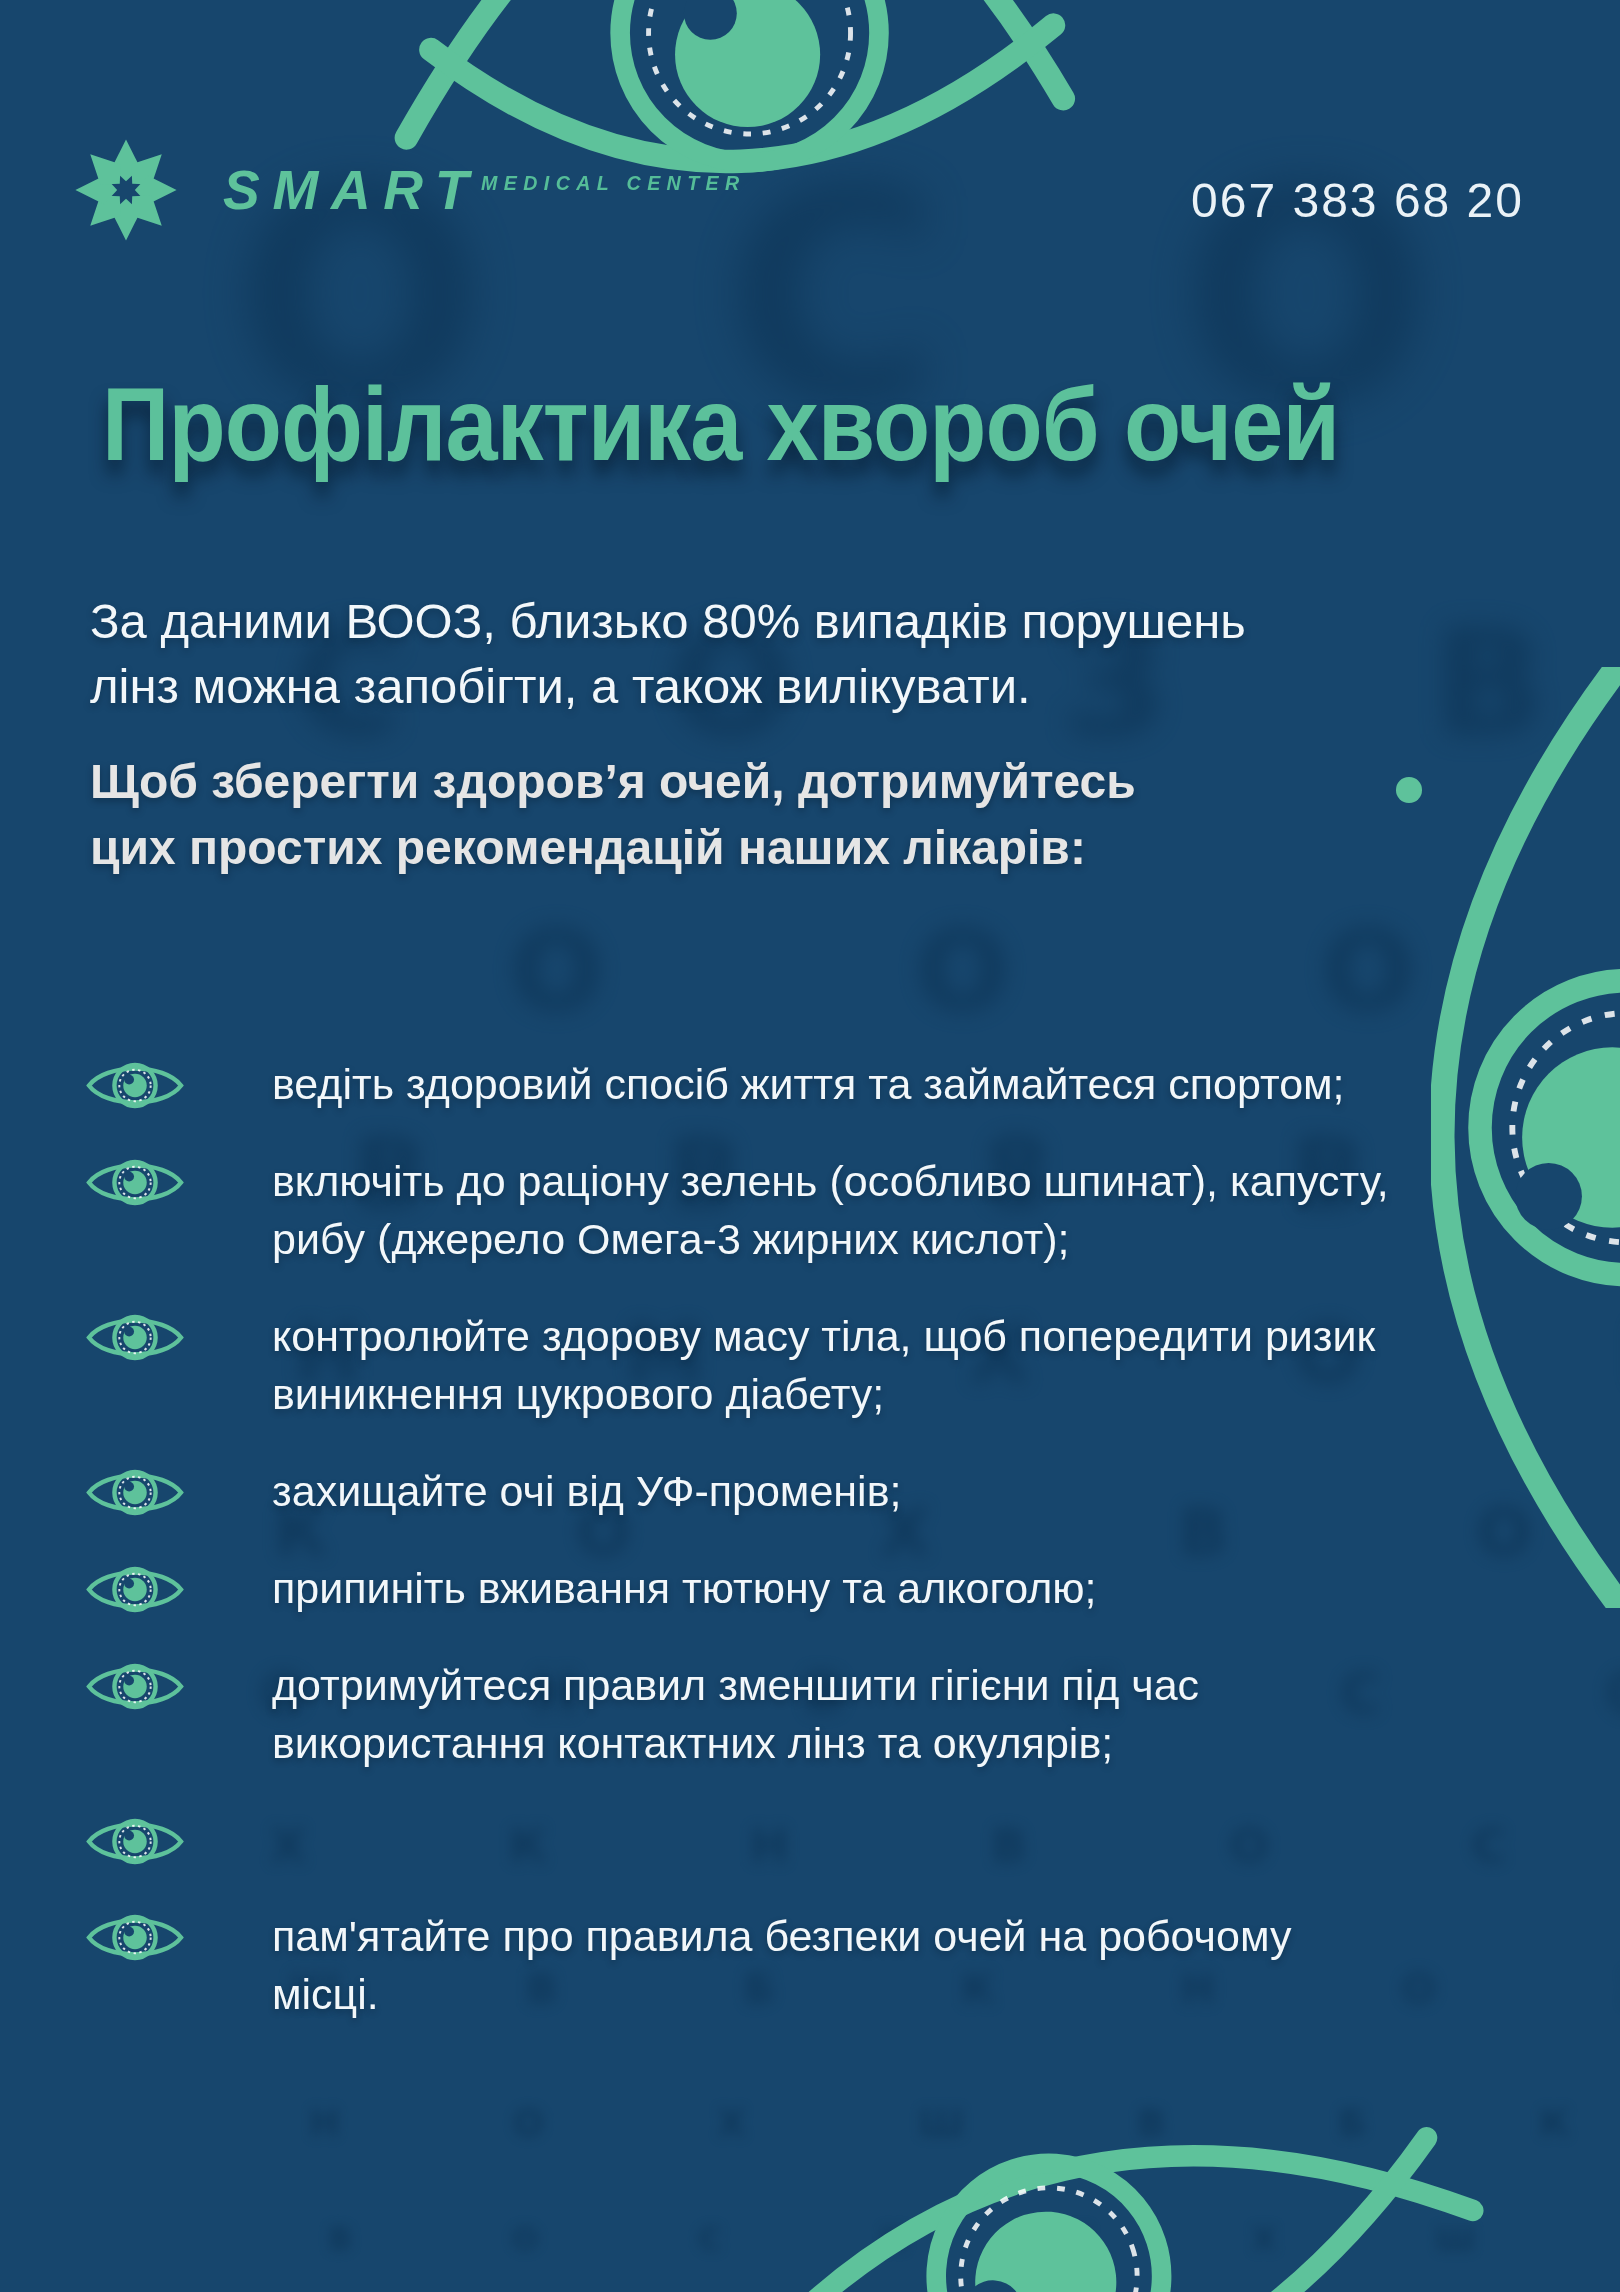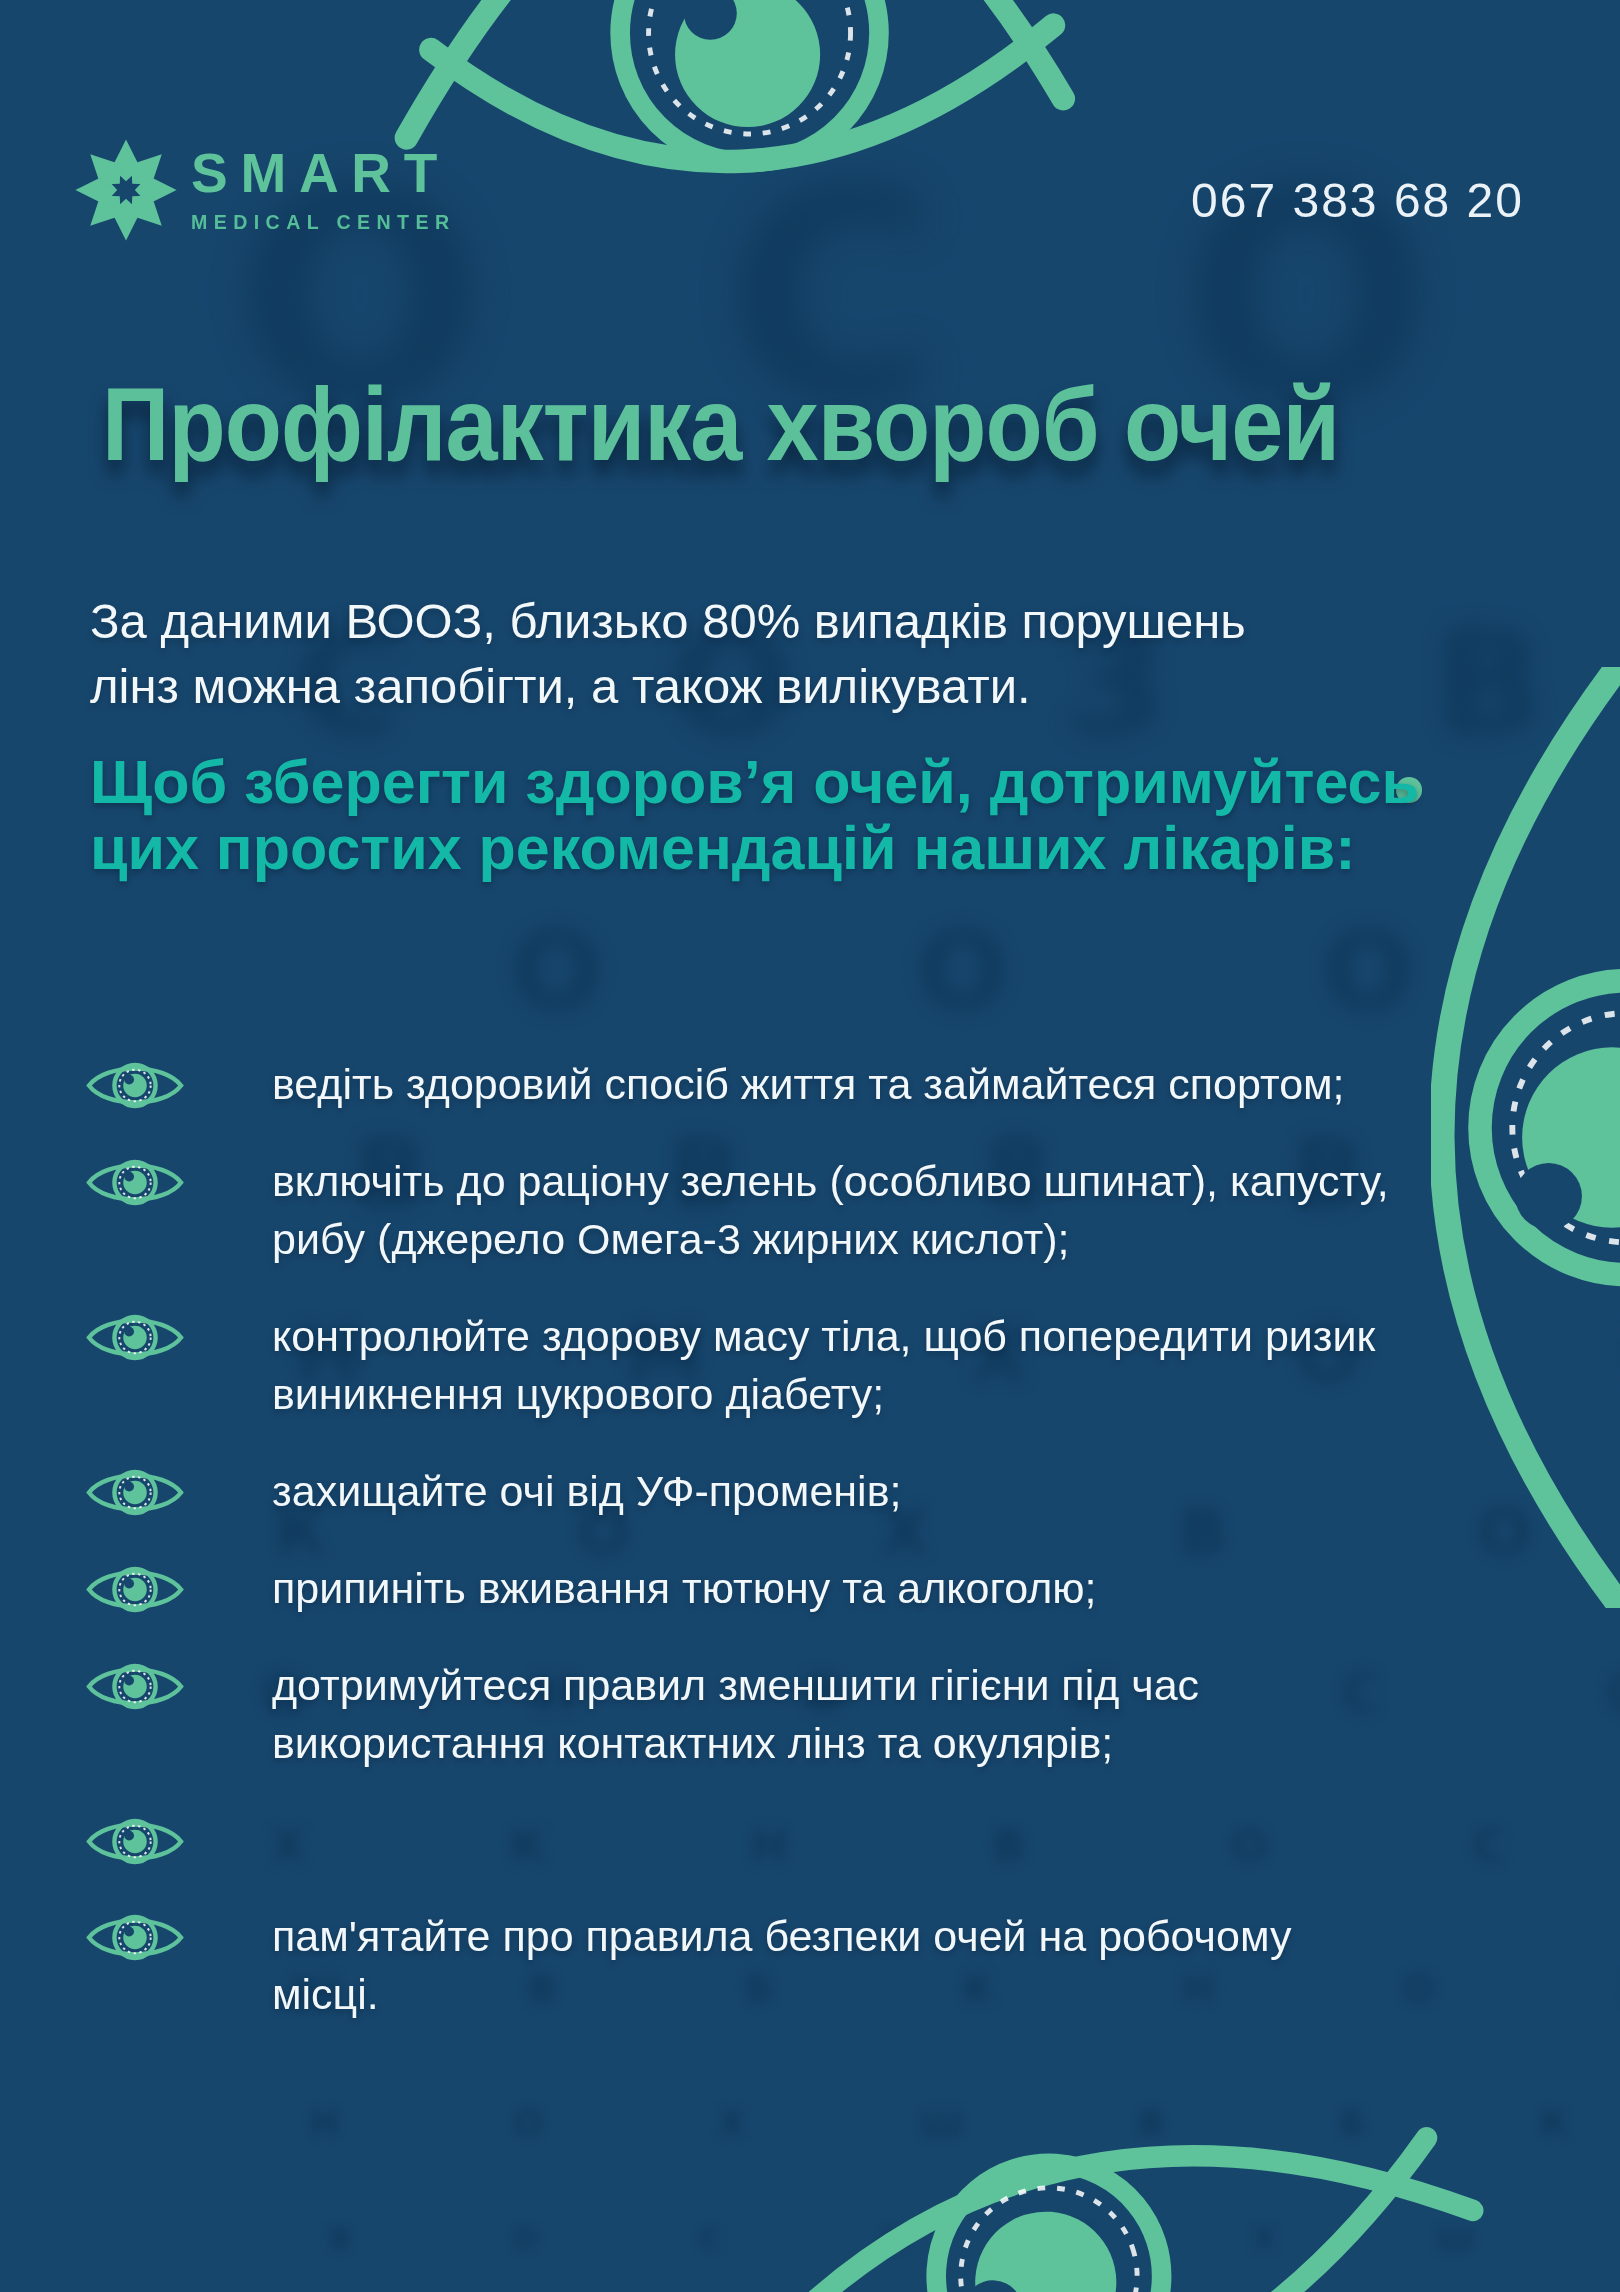--- a/index.html
+++ b/index.html
@@ -35,33 +35,33 @@
   .eye .pupil{fill:var(--teal);}
   .eye .notch{fill:var(--bg);}
   .eye-top{left:377px;top:-323px;}
   .eye-right{left:1431px;top:667px;}
   .eye-bottom{left:617px;top:2049px;transform:rotate(-18deg);}
   .lash-dot{position:absolute;z-index:2;left:1396px;top:777px;width:25.5px;height:25.5px;
             border-radius:50%;background:var(--teal);}
   
   .logo{position:absolute;z-index:3;left:71px;top:135px;display:flex;align-items:center;}
   .logo-star{width:110px;height:110px;}
-  .logo-text{margin-left:10px;display:flex;flex-direction:column;}
+  .logo-text{margin-left:42px;display:flex;flex-direction:row;font-style:italic;}
   .logo-name{color:var(--teal);font-size:55px;font-weight:700;letter-spacing:12.7px;line-height:1;}
   .logo-sub{color:var(--teal2);font-size:19.6px;font-weight:700;letter-spacing:6.4px;margin-top:9.8px;}
   .phone{position:absolute;z-index:3;top:173px;right:96px;color:#EAF2F7;
          font-size:48px;font-weight:400;letter-spacing:2px;}
   
   .title{position:absolute;z-index:3;left:102px;top:365px;font-size:104px;font-weight:800;
          color:#5CC19B;letter-spacing:-1px;white-space:nowrap;transform:scaleX(.9);
          transform-origin:left top;text-shadow:0 13.7px 17.6px rgba(3,22,40,.65);}
   .intro{position:absolute;z-index:3;left:90px;top:565px;color:var(--white);
          font-size:49px;line-height:65px;font-weight:400;text-shadow:0 2.9px 7.8px rgba(3,22,40,.35);margin-top:24px;}
-  .subtitle{position:absolute;z-index:3;left:90px;top:749px;color:#14b8a6;
-         font-size:61px;line-height:66px;font-weight:700;text-shadow:0 2.9px 7.8px rgba(3,22,40,.4);}
+  .subtitle{position:absolute;z-index:3;left:90px;top:749px;color:#e5e5e5;
+         font-size:48px;line-height:66px;font-weight:700;text-shadow:0 2.9px 7.8px rgba(3,22,40,.4);}
   .line{display:block;}
   
   .rec-list{position:absolute;z-index:3;left:86px;top:1055px;width:1480px;
             display:flex;flex-direction:column;gap:39px;list-style:none;margin:0;padding:0;}
   .rec-item{display:flex;align-items:flex-start;gap:29px;}
   .rec-icon{flex:0 0 98px;width:98px;height:53px;margin-top:3.9px;}
   .rec-text{margin-left:59px;color:var(--white);font-size:43px;line-height:58px;
             font-weight:400;text-shadow:0 2.9px 6.9px rgba(3,22,40,.35);}
 </style>
 </head>

